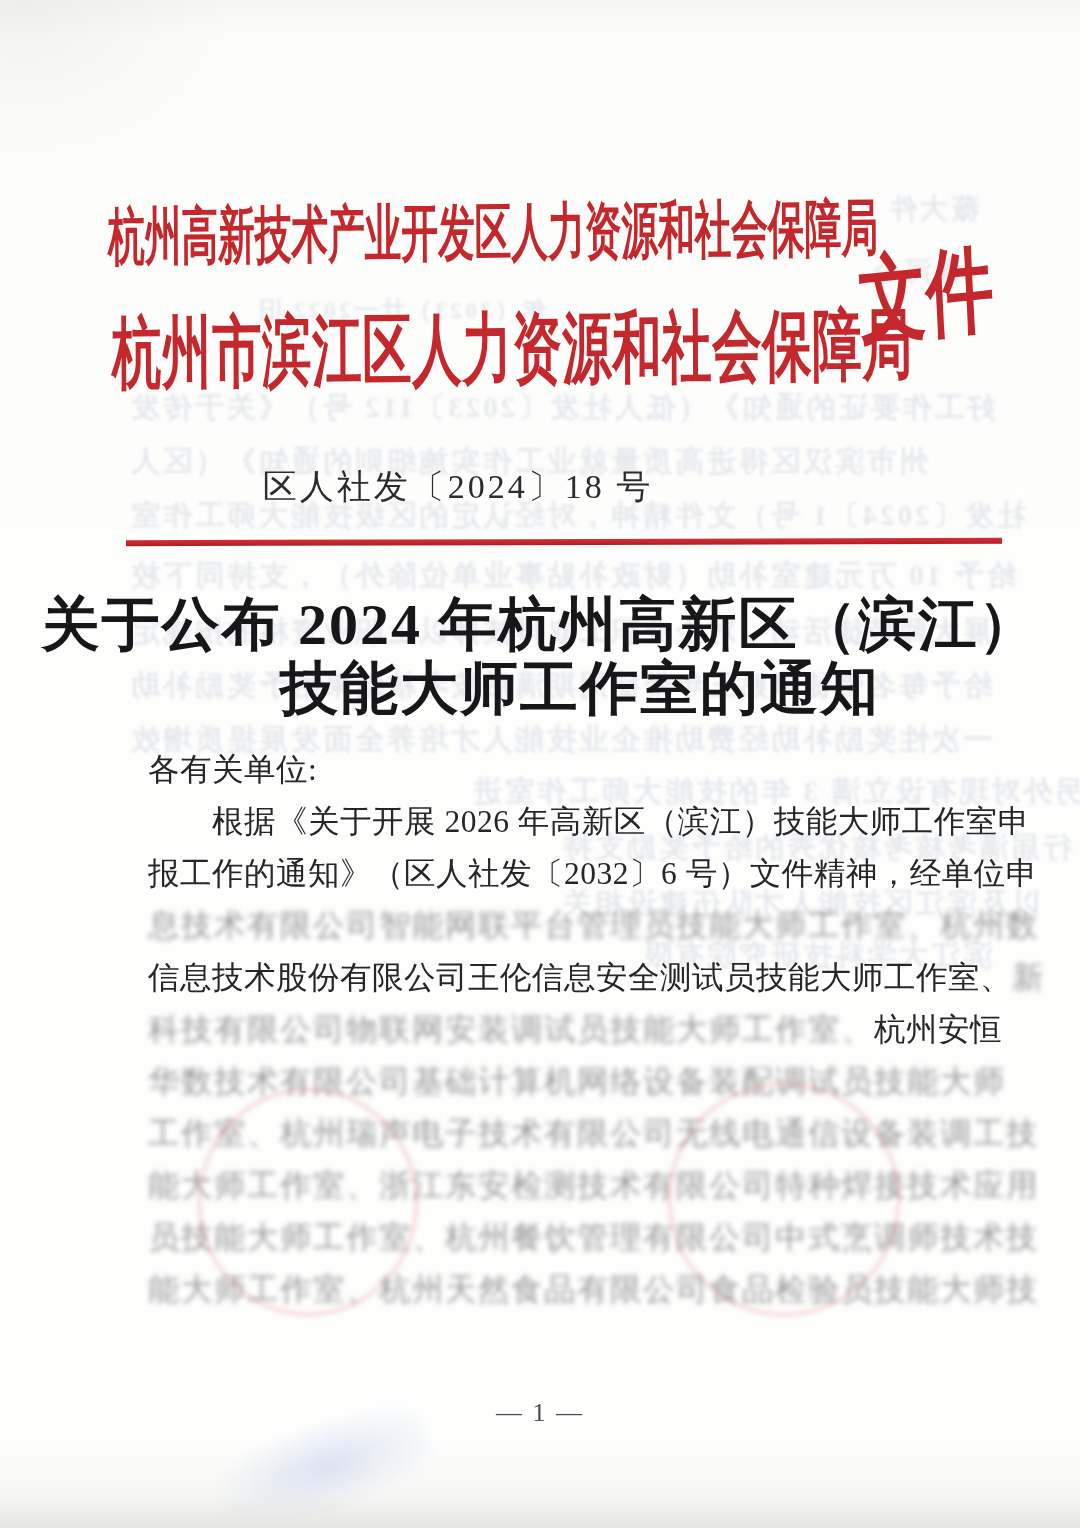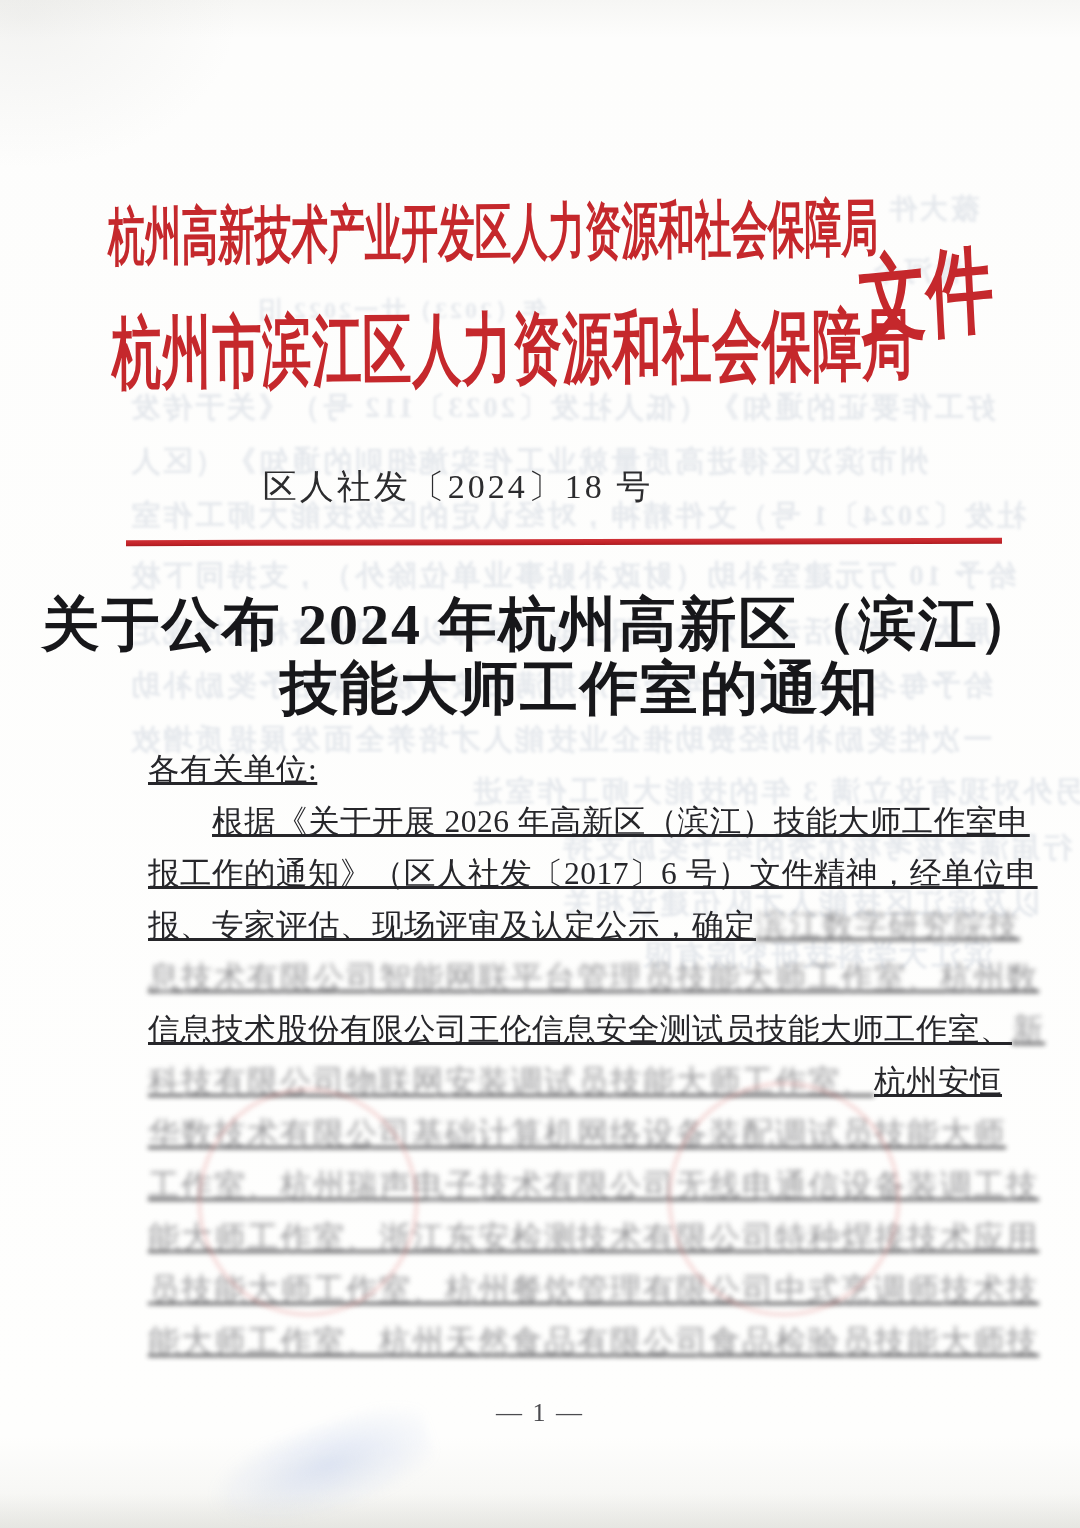--- a/index.html
+++ b/index.html
@@ -58,21 +58,21 @@
   
   .doc-title{position:absolute;left:0;width:1080px;text-align:center;
     font-size:58px;font-weight:700;color:#17171a;letter-spacing:2px;}
   .doc-title.l1{top:586px;}
   .doc-title.l2{top:650px;padding-left:40px;}
   
   .body-block{
     position:absolute;left:148px;top:744px;width:868px;
     font-size:31.5px;color:#26262a;letter-spacing:0.5px;
   }
-  .body-line{height:52px;line-height:52px;white-space:nowrap;text-decoration:underline;}
+  .body-line{height:52px;line-height:52px;white-space:nowrap;}
   .body-line.indent{padding-left:64px;}
   .clear-seg{color:#26262a;}
   .blur-seg{
     color:#7f7f82;
     filter:blur(2.4px);
     opacity:0.8;
     letter-spacing:1.5px;
   }
   
   .stamp{
@@ -135,22 +135,21 @@
 
   <div class="red-rule"></div>
 
   <div class="doc-title l1">关于公布 2024 年杭州高新区（滨江）</div>
   <div class="doc-title l2">技能大师工作室的通知</div>
 
   <div class="body-block">
     <div class="body-line">各有关单位:</div>
     <div id="paragraph">
         <div class="body-line indent"><span class="clear-seg">根据《关于开展 2026 年高新区（滨江）技能大师工作室申</span></div>
-        <div class="body-line"><span class="clear-seg">报工作的通知》（区人社发〔2017〕6 号）文件精神，经单位申</span></div>
-        <div class="body-line"><span class="clear-seg">报、专家评估、现场评审及认定公示，确定</span><span class="blur-seg">滨江数字研究院技</span></div>
+        <div class="body-line"><span class="clear-seg">报工作的通知》（区人社发〔2032〕6 号）文件精神，经单位申</span></div>
         <div class="body-line"><span class="blur-seg">息技术有限公司智能网联平台管理员技能大师工作室、杭州数</span></div>
         <div class="body-line"><span class="clear-seg">信息技术股份有限公司王伦信息安全测试员技能大师工作室、</span><span class="blur-seg">新</span></div>
         <div class="body-line"><span class="blur-seg">科技有限公司物联网安装调试员技能大师工作室、</span><span class="clear-seg">杭州安恒</span></div>
         <div class="body-line"><span class="blur-seg">华数技术有限公司基础计算机网络设备装配调试员技能大师</span></div>
         <div class="body-line"><span class="blur-seg">工作室、杭州瑞声电子技术有限公司无线电通信设备装调工技</span></div>
         <div class="body-line"><span class="blur-seg">能大师工作室、浙江东安检测技术有限公司特种焊接技术应用</span></div>
         <div class="body-line"><span class="blur-seg">员技能大师工作室、杭州餐饮管理有限公司中式烹调师技术技</span></div>
         <div class="body-line"><span class="blur-seg">能大师工作室、杭州天然食品有限公司食品检验员技能大师技</span></div>
       </div>
   </div>

